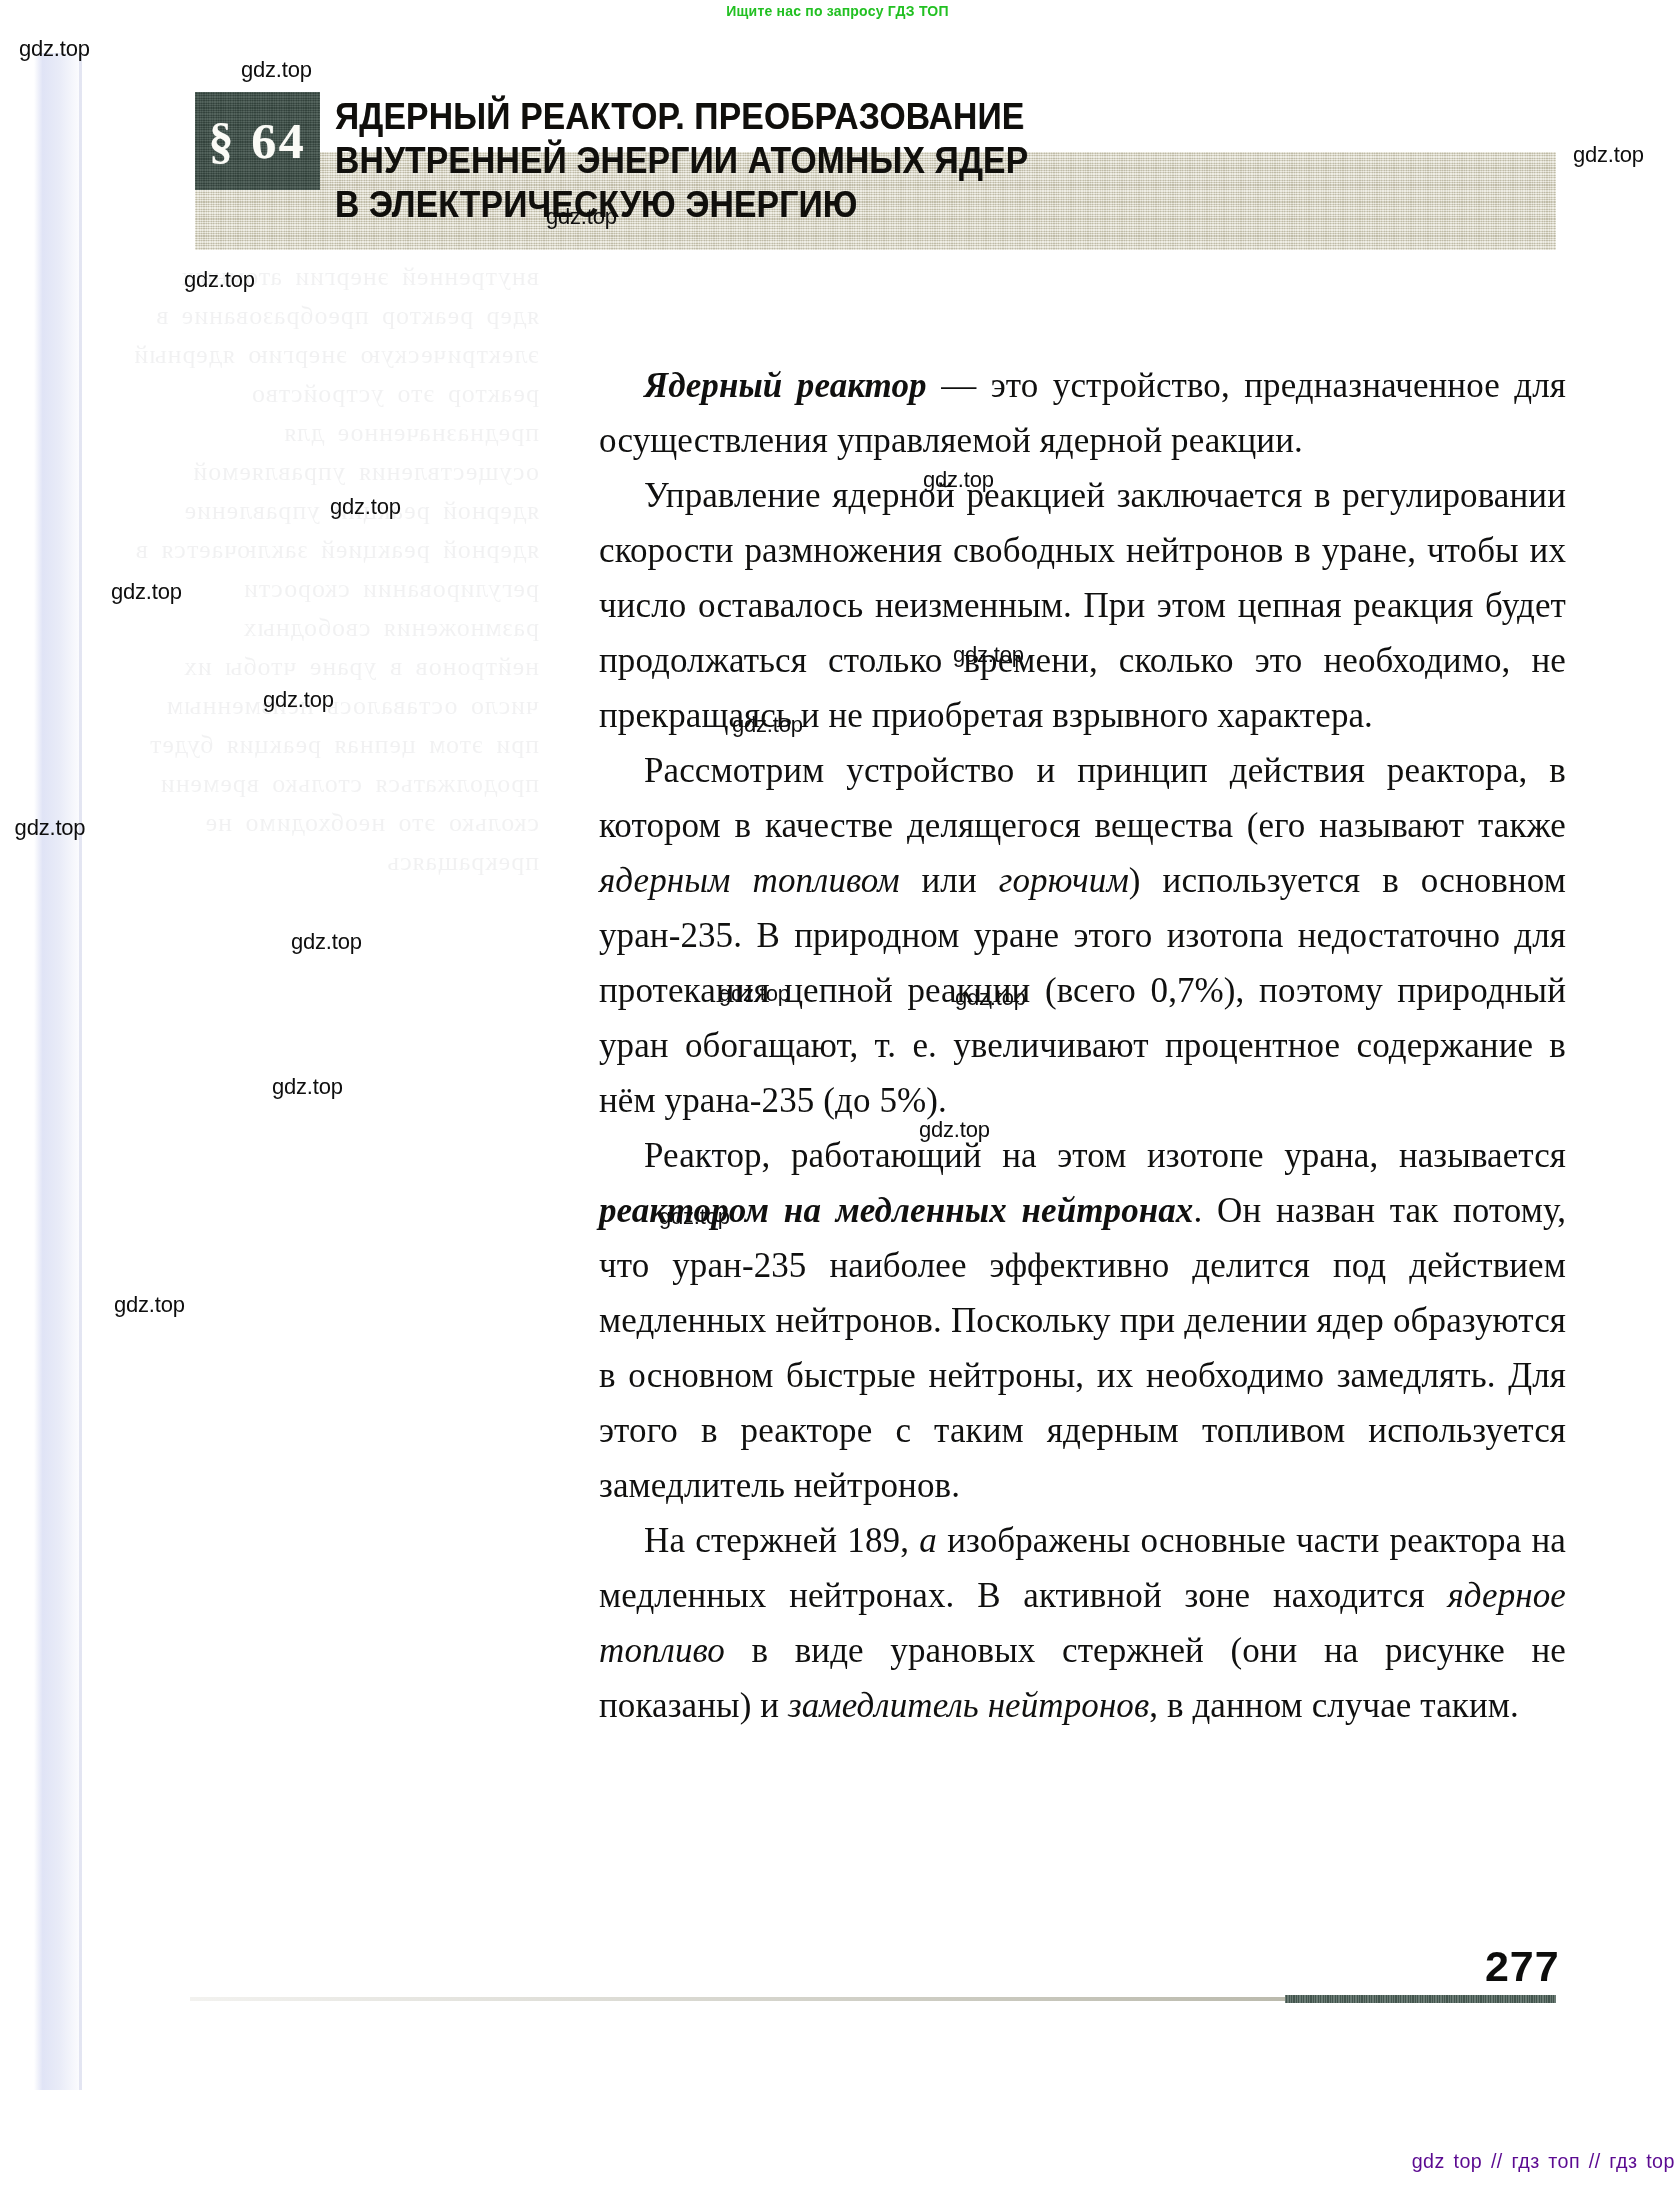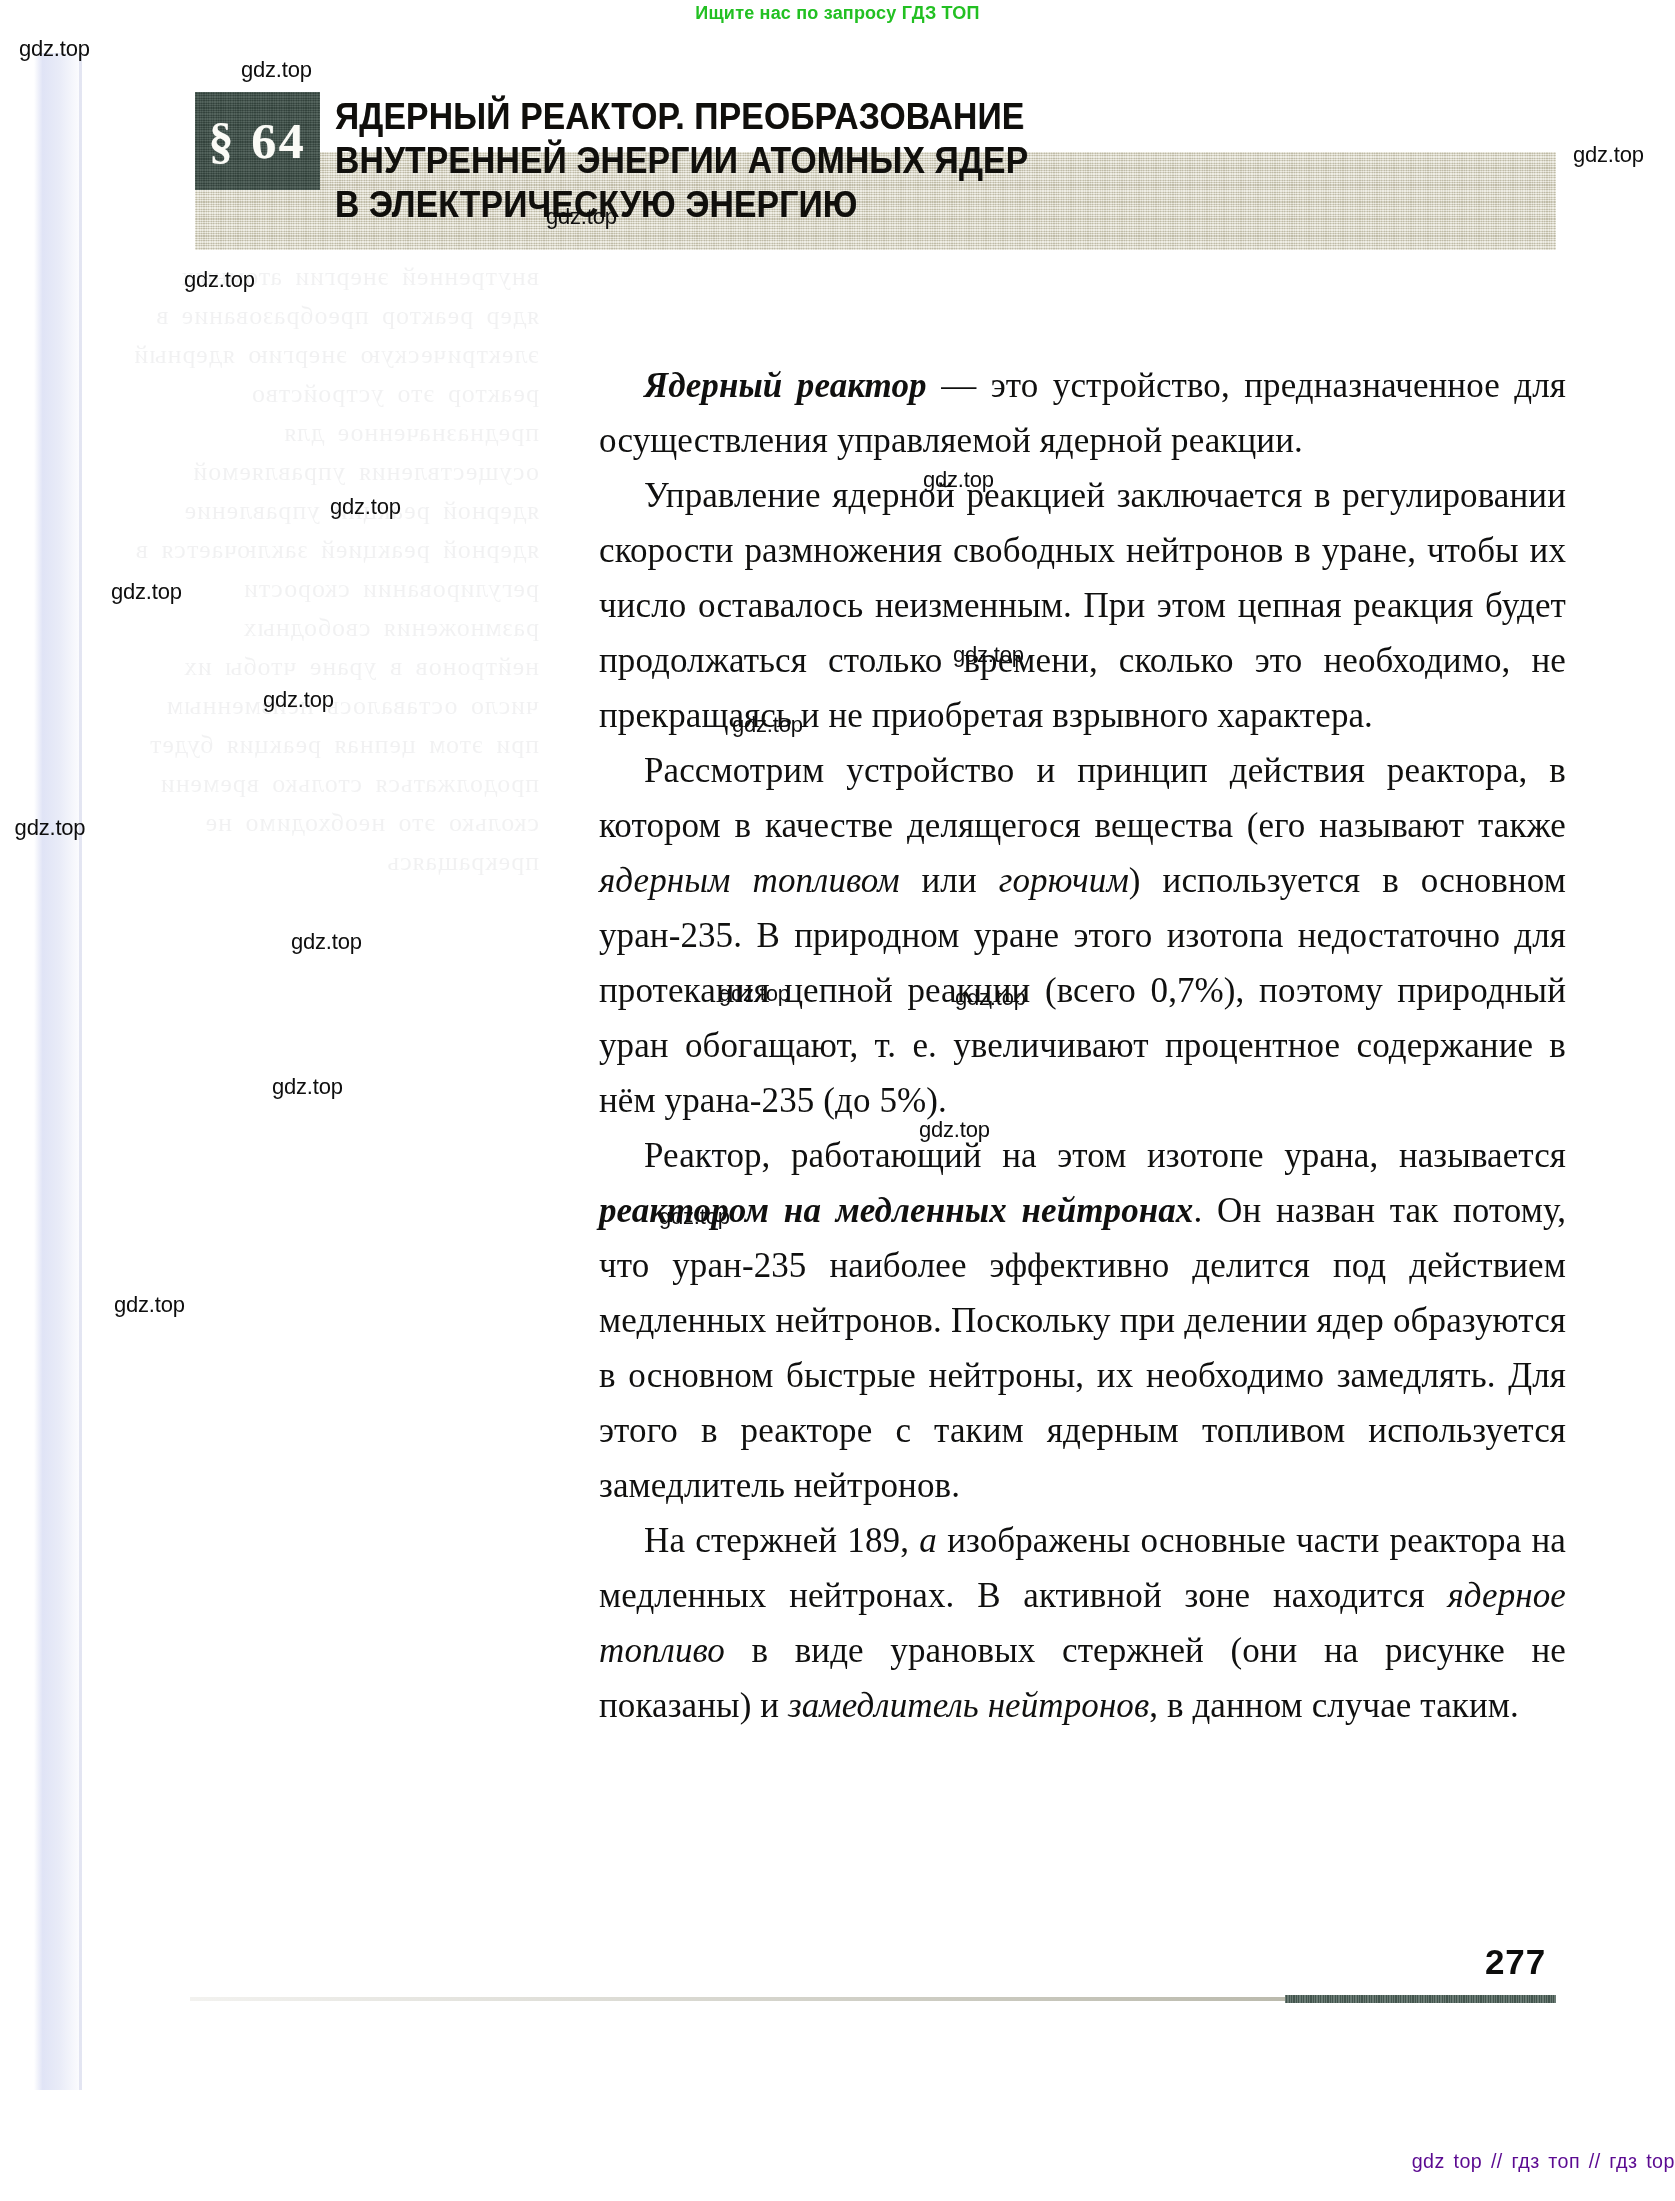--- a/index.html
+++ b/index.html
@@ -69,21 +69,21 @@
     position: absolute;
     left: 0;
     top: 3.4px;
     width: 100%;
     text-align: center;
   }
   .promo-text {
     display: inline-block;
     color: #22c022;
     font-family: "Liberation Sans", "DejaVu Sans", sans-serif;
-    font-size: 18px;
+    font-size: 14px;
     font-weight: 600;
     letter-spacing: 0.2px;
   }
 
   
   .section-header {
     position: absolute;
     left: 195px;
     top: 152px;
     width: 1636px;
@@ -191,21 +191,21 @@
     background-color: #4a5e56;
     background-image: repeating-linear-gradient(90deg, rgba(255,255,255,0.18) 0 0.9px, rgba(0,0,0,0.10) 0.9px 1.7px);
   }
   .page-number {
     position: absolute;
     left: 1485px;
     top: 1942px;
     color: #0d0d0c;
     font-family: "Liberation Sans", "DejaVu Sans", sans-serif;
     font-weight: 700;
-    font-size: 35px;
+    font-size: 43px;
     letter-spacing: 0.9px;
   }
 
   
   .site-footer {
     position: absolute;
     left: 0;
     top: 2150px;
     width: 100%;
     text-align: right;

